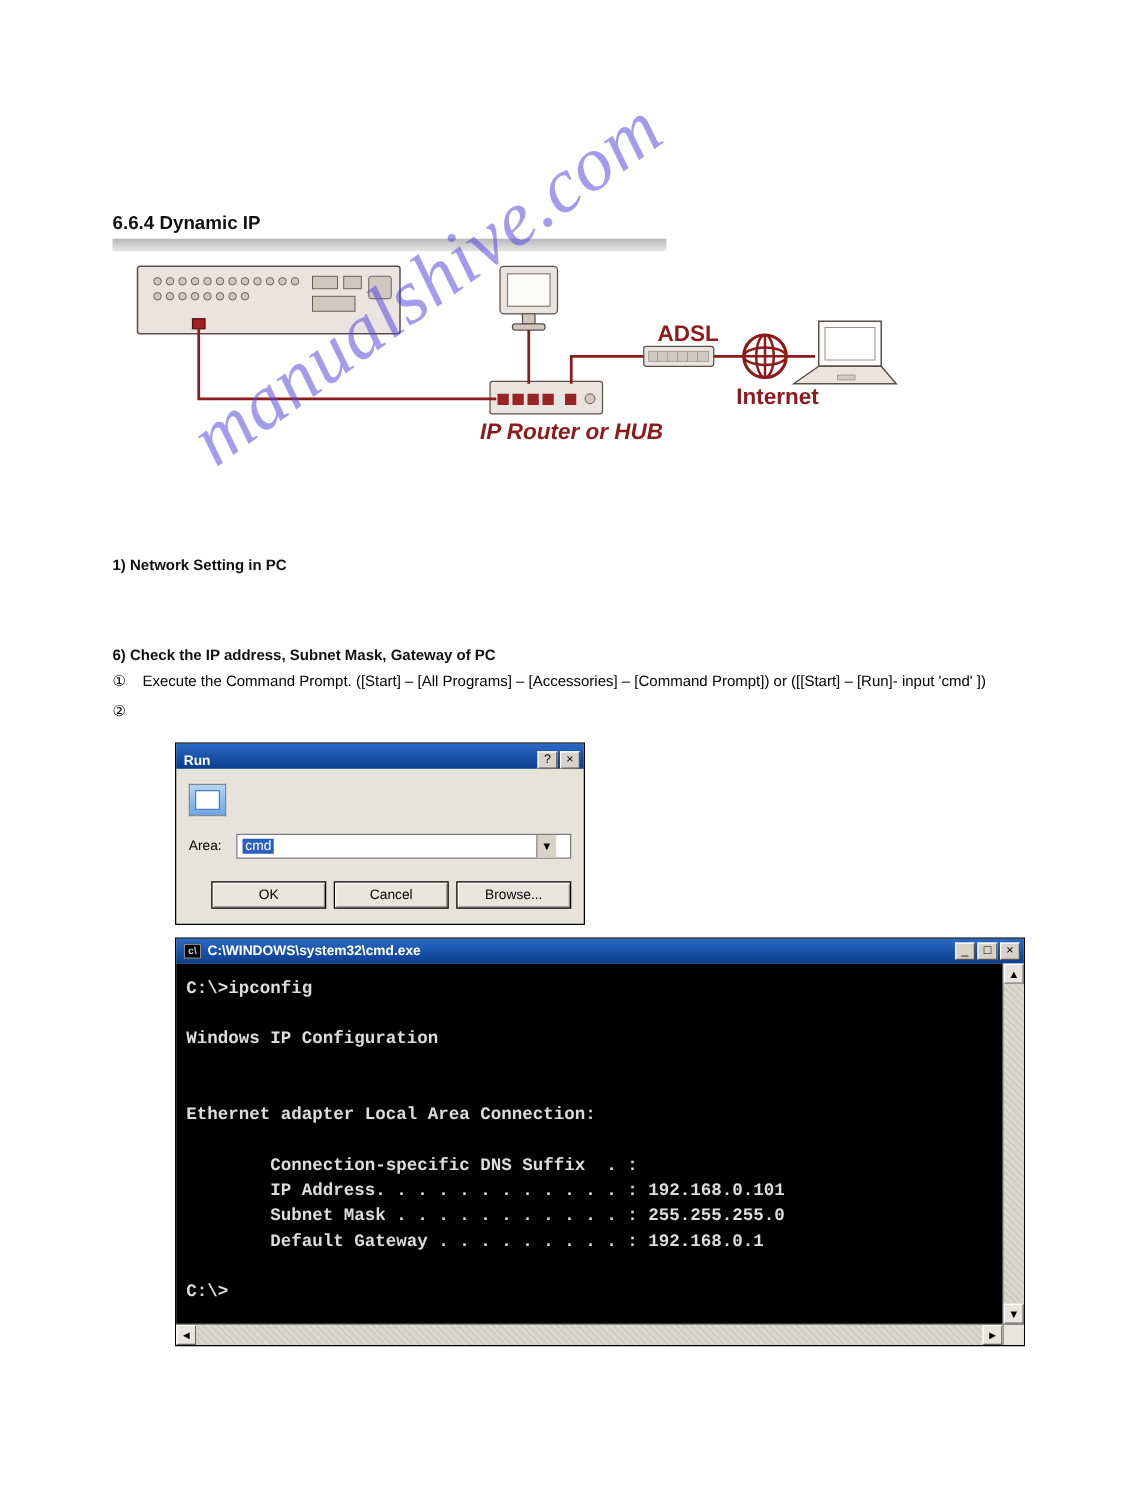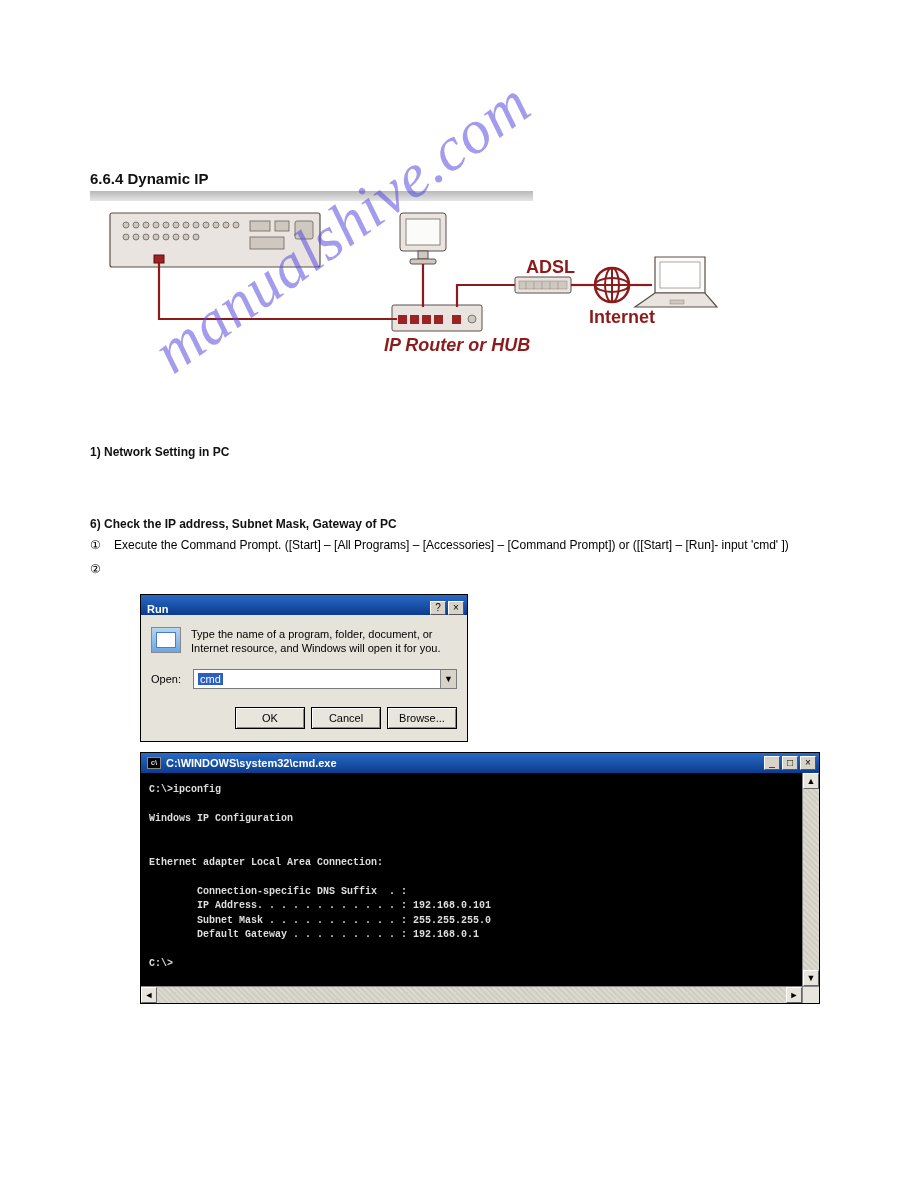--- a/index.html
+++ b/index.html
@@ -19,31 +19,31 @@
   .run-titlebar .title { font-weight: bold; font-size: 11px; }
   .tb-btns { display: flex; gap: 2px; }
   .tb-btn { width: 16px; height: 14px; background: #d7d3c8; border: 1px solid #fff; border-right-color: #555; border-bottom-color: #555; font-size: 10px; line-height: 12px; text-align: center; color: #000; }
   .run-body { padding: 12px 10px 12px 10px; }
   .run-top { display: flex; gap: 10px; align-items: flex-start; }
   .run-icon { width: 30px; height: 26px; background: linear-gradient(#b6d4f1, #6aa7e6); border: 1px solid #888; flex: none; position: relative; }
   .run-icon::after { content:""; position:absolute; left:4px; top:4px; width:18px; height:14px; background:#fff; border:1px solid #4a7fc6; }
   .run-desc { font-size: 11px; color: #000; line-height: 1.3; }
   .run-open-row { display: flex; align-items: center; gap: 12px; margin-top: 14px; }
   .run-open-label { font-size: 11px; color: #000; }
-  .run-combo { flex: 1; height: 20px; border: 1px solid #7a7a7a; background: #fff; display: flex; align-items: center; justify-content: space-between; padding: 0 0 0 4px; }
+  .run-combo { flex: 1; height: 20px; border: 1px solid #7a7a7a; background: #fff; display: flex; align-items: center; justify-content: space-between; padding: 0 11px 0 4px; }
   .run-combo-text { background: #2a5ec1; color: #fff; font-size: 11px; padding: 0 2px; }
   .run-combo-btn { width: 16px; height: 18px; background: #d7d3c8; border-left: 1px solid #888; text-align: center; font-size: 9px; line-height: 18px; }
   .run-buttons { display: flex; justify-content: flex-end; gap: 6px; margin-top: 18px; }
-  .run-btn { width: 70px; height: 22px; background: #e8e5dc; border: 1px solid #000; font-size: 11px; display: flex; align-items: center; justify-content: center; box-shadow: inset 1px 1px 0 #fff, inset -1px -1px 0 #888; }
+  .run-btn { width: 92px; height: 22px; background: #e8e5dc; border: 1px solid #000; font-size: 11px; display: flex; align-items: center; justify-content: center; box-shadow: inset 1px 1px 0 #fff, inset -1px -1px 0 #888; }
   .cmd-window { width: 680px; margin-top: 10px; margin-left: 50px; border: 1px solid #000; background: #e6e3db; font-family: Tahoma, Arial, sans-serif; }
   .cmd-titlebar { height: 20px; background: linear-gradient(#2a6ac6, #0a3c8c); color: #fff; display: flex; align-items: center; padding: 0 3px 0 6px; justify-content: space-between; }
   .cmd-titlebar .cmd-left { display: flex; align-items: center; gap: 5px; font-size: 11px; font-weight: bold; }
   .cmd-cicon { width: 14px; height: 12px; background: #000; border: 1px solid #888; font-size:8px; color:#ccc; text-align:center; line-height:10px; }
   .cmd-body-wrap { display: flex; }
-  .cmd-body { flex: 1; background: #000; color: #ddd; font-family: "Courier New", monospace; font-size: 10px; font-weight: bold; padding: 10px 8px 14px 8px; white-space: pre; line-height: 1.45; position: relative; }
+  .cmd-body { flex: 1; background: #000; color: #ddd; font-family: "Courier New", monospace; font-size: 14px; font-weight: bold; padding: 10px 8px 14px 8px; white-space: pre; line-height: 1.45; position: relative; }
   .cmd-vscroll { width: 17px; background: #dcd9cf; border-left: 1px solid #888; display: flex; flex-direction: column; }
   .scroll-btn { height: 16px; background: #e8e5dc; border: 1px solid #fff; border-right-color:#666; border-bottom-color:#666; font-size:9px; text-align:center; line-height:14px; color:#000; }
   .scroll-track { flex: 1; background: repeating-linear-gradient(45deg,#dcd9cf,#dcd9cf 2px,#d0cdc2 2px,#d0cdc2 4px); }
   .cmd-hscroll { height: 17px; background: #dcd9cf; border-top: 1px solid #888; display: flex; }
   .hscroll-track { flex: 1; background: repeating-linear-gradient(45deg,#dcd9cf,#dcd9cf 2px,#d0cdc2 2px,#d0cdc2 4px); }
   .watermark { position: absolute; left: 140px; top: 330px; font-size: 62px; font-weight: normal; color: rgba(88, 73, 220, 0.55); font-style: italic; transform: rotate(-36deg); transform-origin: left top; font-family: "Times New Roman", serif; pointer-events: none; letter-spacing: 1px; }
 </style>
 </head>
 <body>
 
@@ -143,24 +143,23 @@
     <div class="run-titlebar">
       <span class="title">Run</span>
       <div class="tb-btns">
         <div class="tb-btn">?</div>
         <div class="tb-btn">×</div>
       </div>
     </div>
     <div class="run-body">
       <div class="run-top">
         <div class="run-icon"></div>
-        <div class="run-desc">Type the name of a program, folder, document, or Internet resource, and Windows will open it for you.</div>
       </div>
       <div class="run-open-row">
-        <span class="run-open-label">Open:</span>
+        <span class="run-open-label">Area:</span>
         <div class="run-combo">
           <span class="run-combo-text">cmd</span>
           <div class="run-combo-btn">▼</div>
         </div>
       </div>
       <div class="run-buttons">
         <div class="run-btn">OK</div>
         <div class="run-btn">Cancel</div>
         <div class="run-btn">Browse...</div>
       </div>

